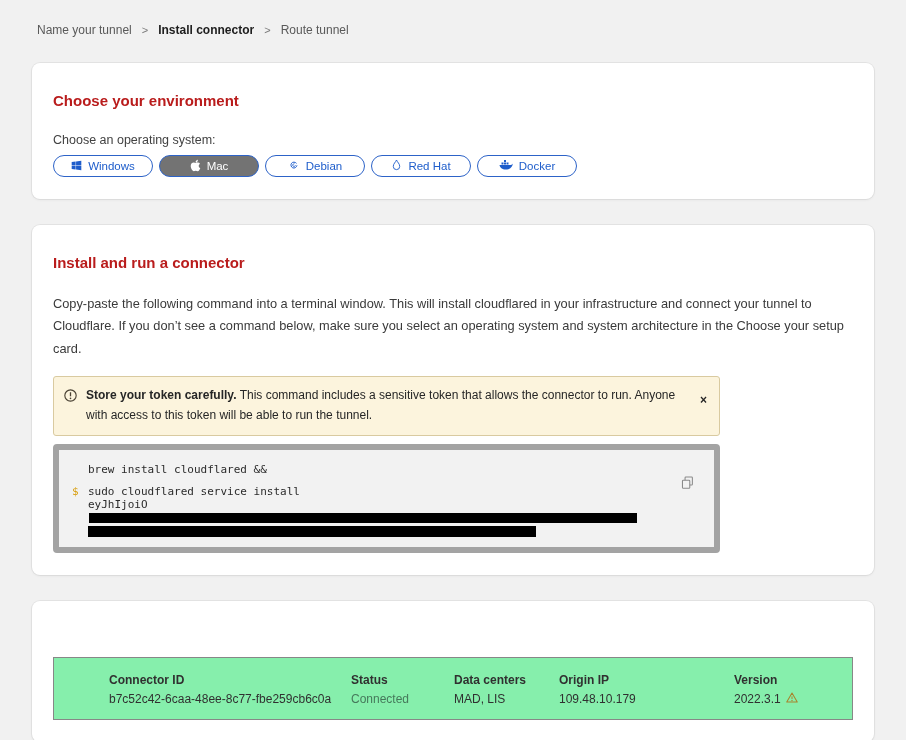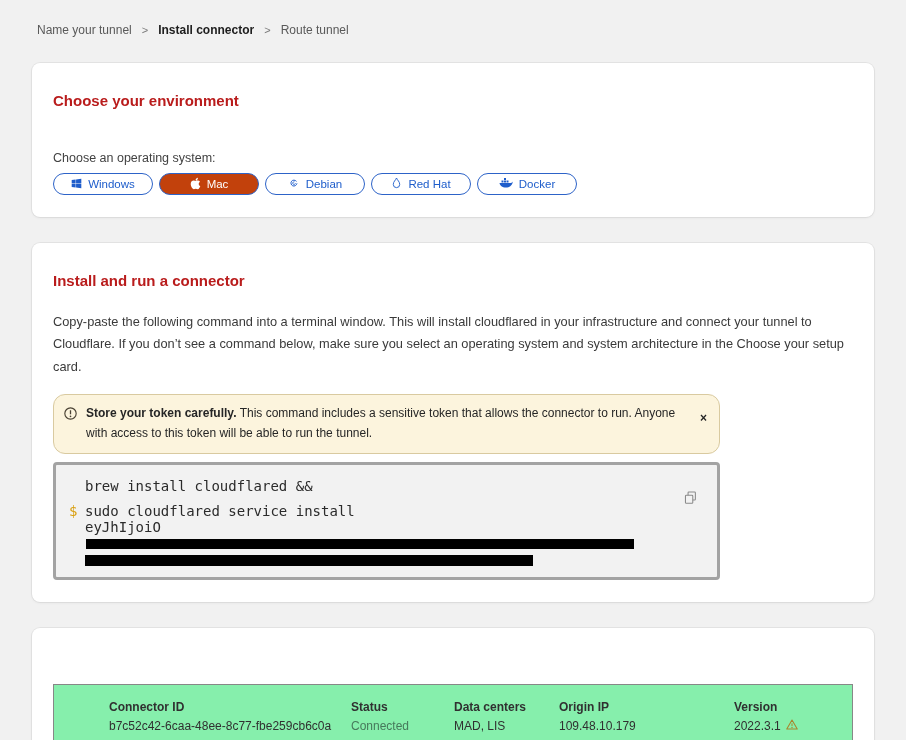--- a/index.html
+++ b/index.html
@@ -19,56 +19,56 @@
   .card {
     margin:26px 32px 0 32px;
     background:#ffffff;
     border-radius:8px;
     box-shadow:0 0 0 1px rgba(0,0,0,0.05), 0 1px 3px rgba(0,0,0,0.06);
     padding:29px 21px 22px 21px;
   }
   .card-title { font-size:15px; font-weight:bold; color:#b91c1c; }
 
   
-  .os-label { margin-top:42px; font-size:12.5px; color:#424242; }
+  .os-label { margin-top:24px; font-size:12.5px; color:#424242; }
   .os-row { margin-top:8px; display:flex; gap:6px; }
   .os-btn {
     width:100px; height:22px;
     border:1px solid #2d63c8; border-radius:11px;
     background:#ffffff; color:#1e5dcb;
     font-size:11.5px; font-family:"Liberation Sans", sans-serif;
     display:flex; align-items:center; justify-content:center; gap:6px;
     cursor:pointer;
   }
-  .os-btn.selected { background:#c2410c; color:#ffffff; }
+  .os-btn.selected { background:#737373; color:#ffffff; }
   .os-btn svg { flex:0 0 auto; }
 
   
   .desc { margin-top:22px; font-size:12.8px; line-height:1.75; color:#3a3a3a; max-width:800px; }
   .alert {
     margin-top:16px; width:667px;
-    background:#fcf4dd; border:1px solid #d9caa0; border-radius:12px;
+    background:#fcf4dd; border:1px solid #d9caa0; border-radius:3px;
     padding:9px 12px 9px 10px;
     display:flex; align-items:flex-start; gap:9px;
     font-size:12px; line-height:1.65; color:#262626;
   }
   .alert-icon { margin-top:3px; flex:0 0 auto; }
   .alert-text { flex:1 1 auto; }
   .alert-title { font-weight:bold; }
   .alert-close {
     flex:0 0 auto; border:none; background:none; cursor:pointer;
     font-size:12px; font-weight:bold; color:#262626; line-height:1; margin-top:8px;
   }
   .codeblock {
     position:relative;
     margin-top:8px; width:667px; min-height:72px;
-    background:#f2f2f2; border:3px solid #a3a3a3; border-radius:4px;
+    background:#f2f2f2; border:6px solid #a3a3a3; border-radius:4px;
     padding:13px 40px 10px 13px;
     font-family:"DejaVu Sans Mono","Liberation Mono",monospace;
-    font-size:14px; color:#2b2b2b;
+    font-size:11px; color:#2b2b2b;
   }
   .code-line1 { padding-left:16px; }
   .code-cmd { margin-top:9px; display:flex; }
   .code-prompt { width:16px; color:#d9a013; flex:0 0 auto; }
   .redact { display:inline-block; background:#000; vertical-align:middle; }
   .redact.bar1 { width:548px; height:10px; margin-left:1px; }
   .redact.bar2 { width:448px; height:11px; margin-top:1px; }
   .copy-btn {
     position:absolute; top:26px; right:20px;
     background:none; border:none; cursor:pointer; padding:0;

